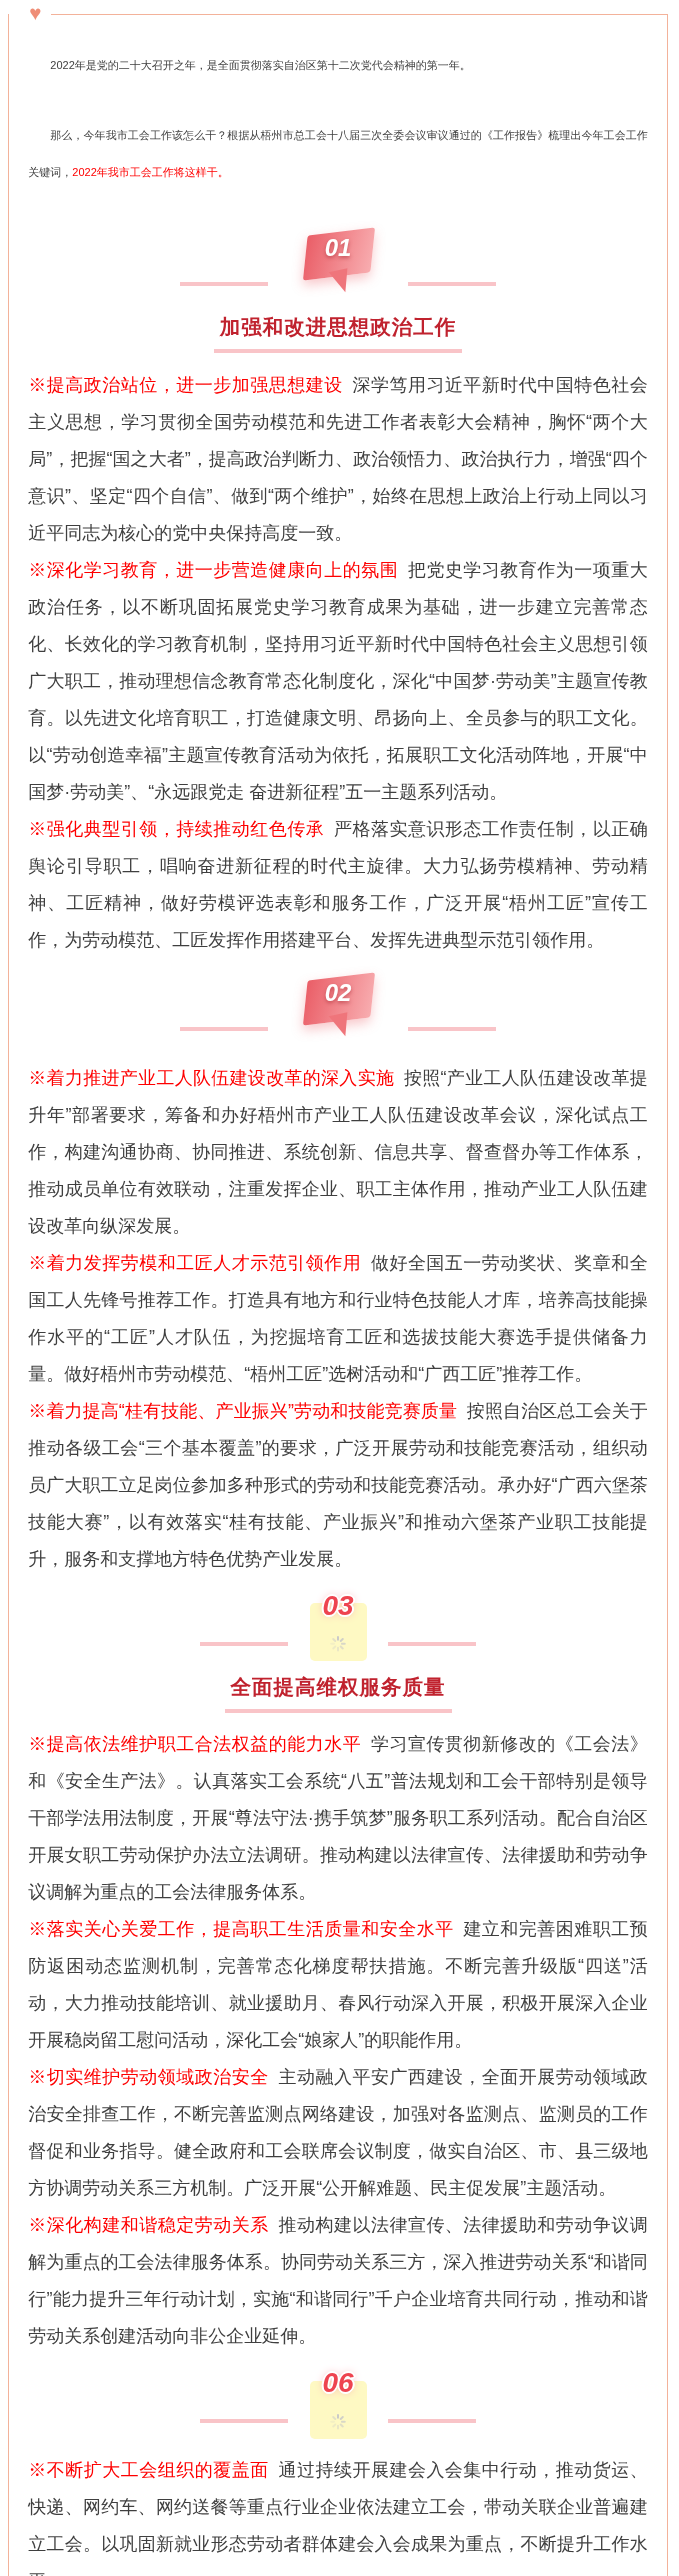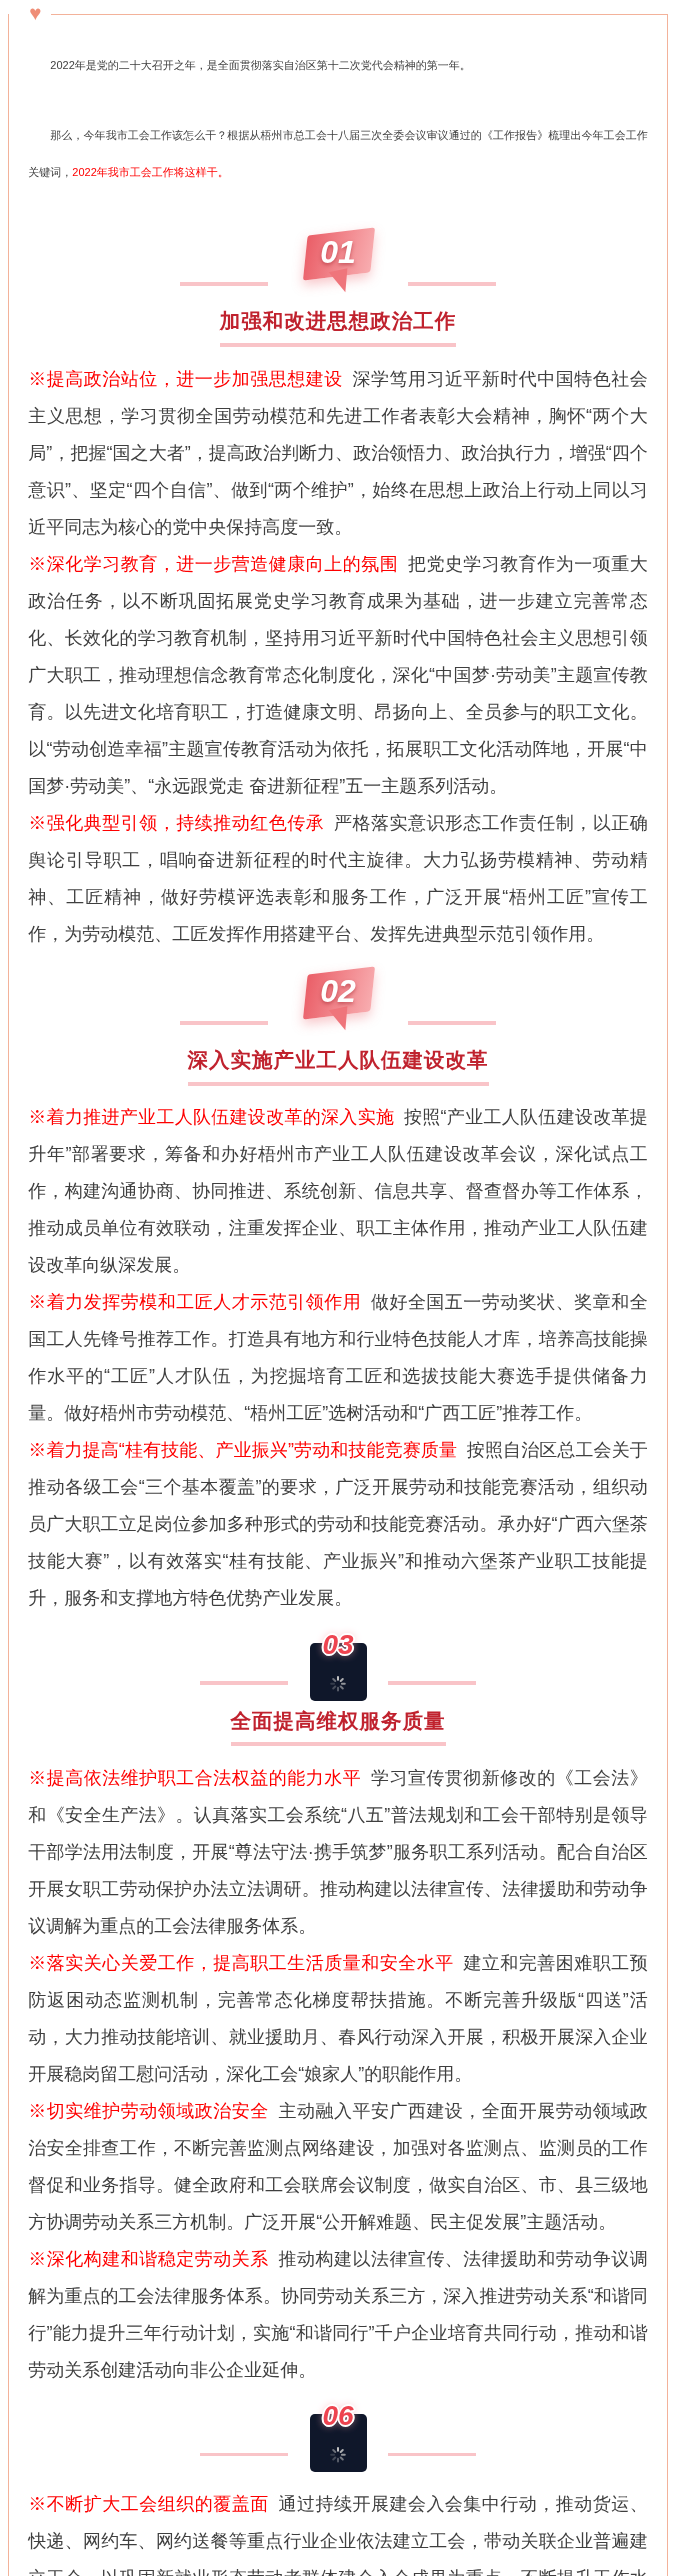--- a/index.html
+++ b/index.html
@@ -42,40 +42,40 @@
     border-radius:2.9px;
     box-shadow:0 4.9px 11.7px rgba(234,94,104,0.35);
   }
   .ribbon-badge .tail {
     position:absolute; left:41px; top:46px; width:0; height:0;
     border-left:12.7px solid transparent; border-right:7.8px solid transparent;
     border-top:23.4px solid #ef757b; transform:rotate(-12deg);
   }
   .ribbon-badge .num {
     position:absolute; left:0; right:0; top:10.7px; text-align:center;
-    font-size:32px; font-weight:bold; font-style:italic; color:#ffffff;
+    font-size:24px; font-weight:bold; font-style:italic; color:#ffffff;
     text-shadow:0 1.9px 3.9px rgba(160,30,40,0.5);
   }
   
   .ph-badge {
     position:relative; width:57px; height:58px;
-    background:#0f172a; border-radius:4.9px; margin-top:15.6px;
+    background:#fef9c3; border-radius:4.9px; margin-top:15.6px;
   }
   .ph-badge .num {
     position:absolute; top:-13.6px; left:0; right:0; text-align:center;
     font-size:28px; font-weight:bold; font-style:italic; color:#ee4450;
     text-shadow:-1.9px 0 #fff, 1.9px 0 #fff, 0 -1.9px #fff, 0 1.9px #fff,
                 -1px -1px #fff, 1px 1px #fff, 1px -1px #fff, -1px 1px #fff,
                 0 0 8.8px #f6aab0;
   }
   .ph-badge .spinner { position:absolute; left:50%; top:32px; transform:translateX(-50%); }
   .section-head { text-align:center; }
   .title-block { display:inline-block; text-align:center; }
   .title-block h2 {
-    margin:0; font-size:20.5px; line-height:27px; font-weight:bold;
+    margin:6px; font-size:20.5px; line-height:27px; font-weight:bold;
     color:#c0222e; letter-spacing:1px;
   }
   .title-block .underline { height:3.9px; background:#f9c4c8; margin-top:8.8px; }
   .section-body { margin-top:13.6px; }
   p.item {
     margin:0; font-size:18px; line-height:37px; color:#3f3f3f;
     text-align:justify;
   }
   .lead { color:#fe0000; margin-right:9.7px; }
 </style>
@@ -117,26 +117,20 @@
 
   <div class="section">
     <div class="badge-row">
       <div class="flank"></div>
       <div class="ribbon-badge">
         <div class="flag"></div>
         <div class="tail"></div>
         <span class="num">02</span>
       </div>
       <div class="flank"></div>
-    </div>
-    <div class="section-head">
-      <div class="title-block">
-        <h2>深入实施产业工人队伍建设改革</h2>
-        <div class="underline"></div>
-      </div>
     </div>
     <div class="section-body">
       <p class="item"><span class="lead">※着力推进产业工人队伍建设改革的深入实施</span><span>按照“产业工人队伍建设改革提升年”部署要求，筹备和办好梧州市产业工人队伍建设改革会议，深化试点工作，构建沟通协商、协同推进、系统创新、信息共享、督查督办等工作体系，推动成员单位有效联动，注重发挥企业、职工主体作用，推动产业工人队伍建设改革向纵深发展。</span></p>
       <p class="item"><span class="lead">※着力发挥劳模和工匠人才示范引领作用</span><span>做好全国五一劳动奖状、奖章和全国工人先锋号推荐工作。打造具有地方和行业特色技能人才库，培养高技能操作水平的“工匠”人才队伍，为挖掘培育工匠和选拔技能大赛选手提供储备力量。做好梧州市劳动模范、“梧州工匠”选树活动和“广西工匠”推荐工作。</span></p>
       <p class="item"><span class="lead">※着力提高“桂有技能、产业振兴”劳动和技能竞赛质量</span><span>按照自治区总工会关于推动各级工会“三个基本覆盖”的要求，广泛开展劳动和技能竞赛活动，组织动员广大职工立足岗位参加多种形式的劳动和技能竞赛活动。承办好“广西六堡茶技能大赛”，以有效落实“桂有技能、产业振兴”和推动六堡茶产业职工技能提升，服务和支撑地方特色优势产业发展。</span></p>
     </div>
   </div>
 
   <div class="section">
     <div class="badge-row">

